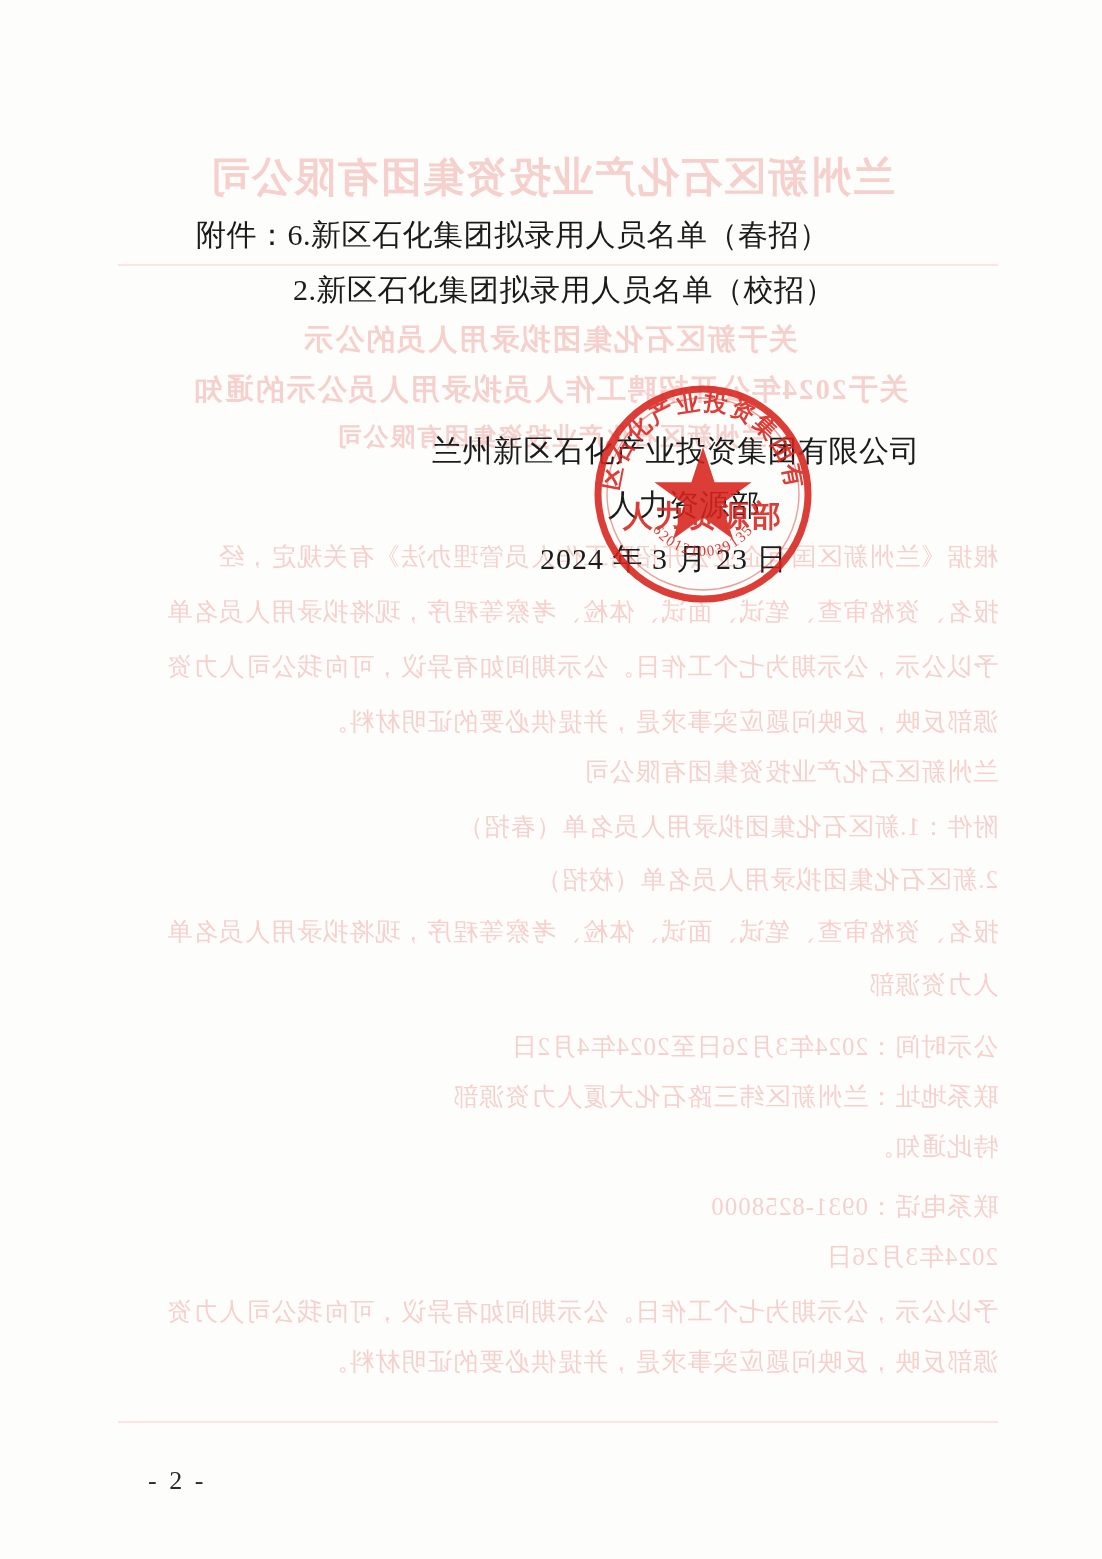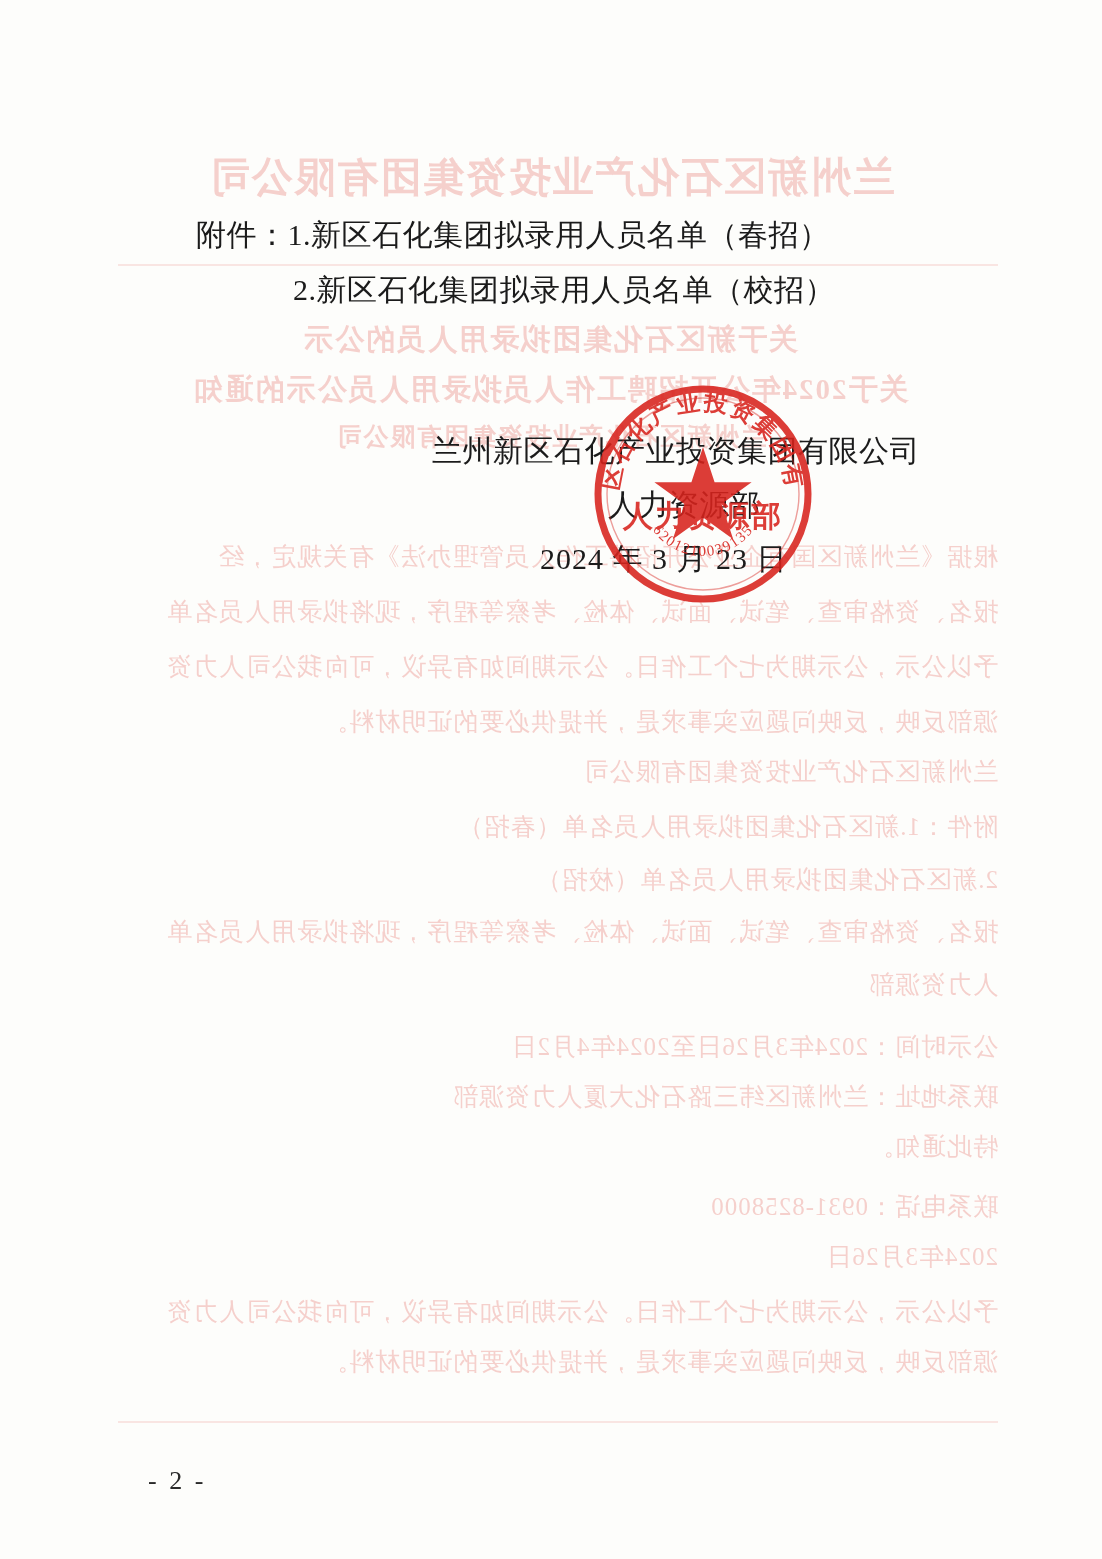--- a/index.html
+++ b/index.html
@@ -156,21 +156,21 @@
     <div class="bleed-line" style="top:1125px; padding-left:690px">特此通知。</div>
     <div class="bleed-line" style="top:1185px; padding-left:490px">联系电话：0931-8258000</div>
     <div class="bleed-line" style="top:1235px; padding-left:400px">2024年3月26日</div>
     <div class="bleed-line" style="top:1290px">予以公示，公示期为七个工作日。公示期间如有异议，可向我公司人力资</div>
     <div class="bleed-line" style="top:1340px; padding-left:170px">源部反映，反映问题应实事求是，并提供必要的证明材料。</div>
   </div>
 
   <div class="content">
 
     <div class="attach-block">
-      <div><span>附件：</span><span>1.新区石化集团拟录用人员名单（春招）</span></div>
+      <div><span>附件：</span><span>6.新区石化集团拟录用人员名单（春招）</span></div>
       <div class="attach-line2"><span>2.新区石化集团拟录用人员名单（校招）</span></div>
     </div>
 
     <div class="signature">
       <div>兰州新区石化产业投资集团有限公司</div>
       <div class="sig-dept">人力资源部</div>
       <div class="sig-date">2024 年 3 月 23 日</div>
     </div>
 
     <div class="seal">

